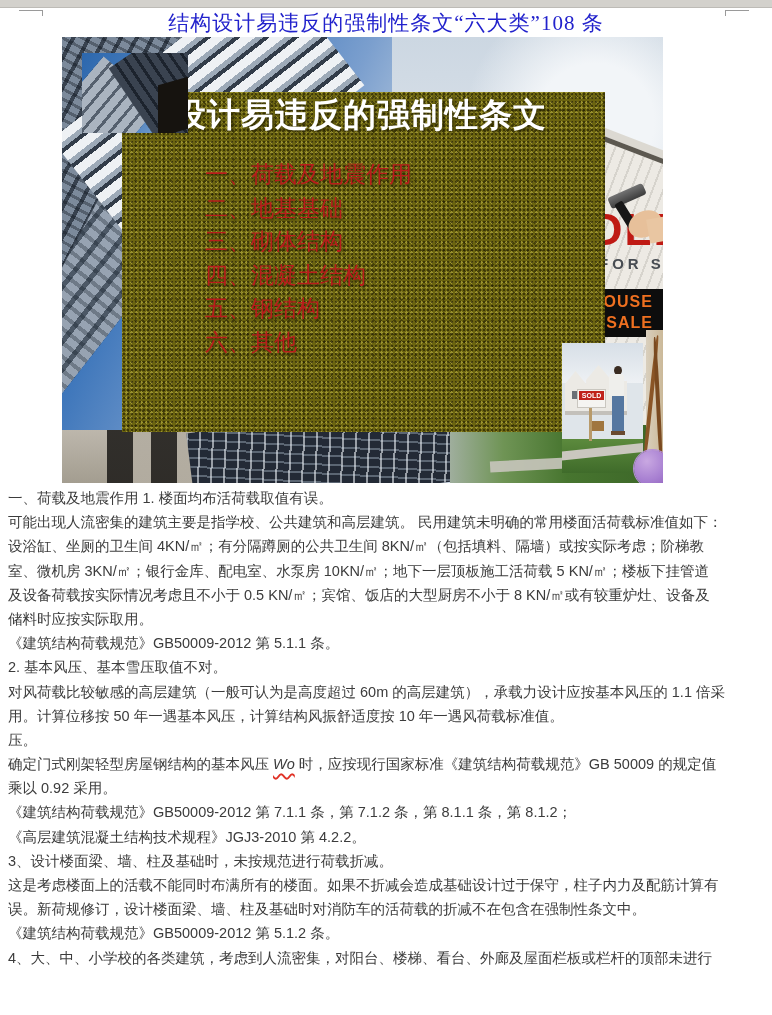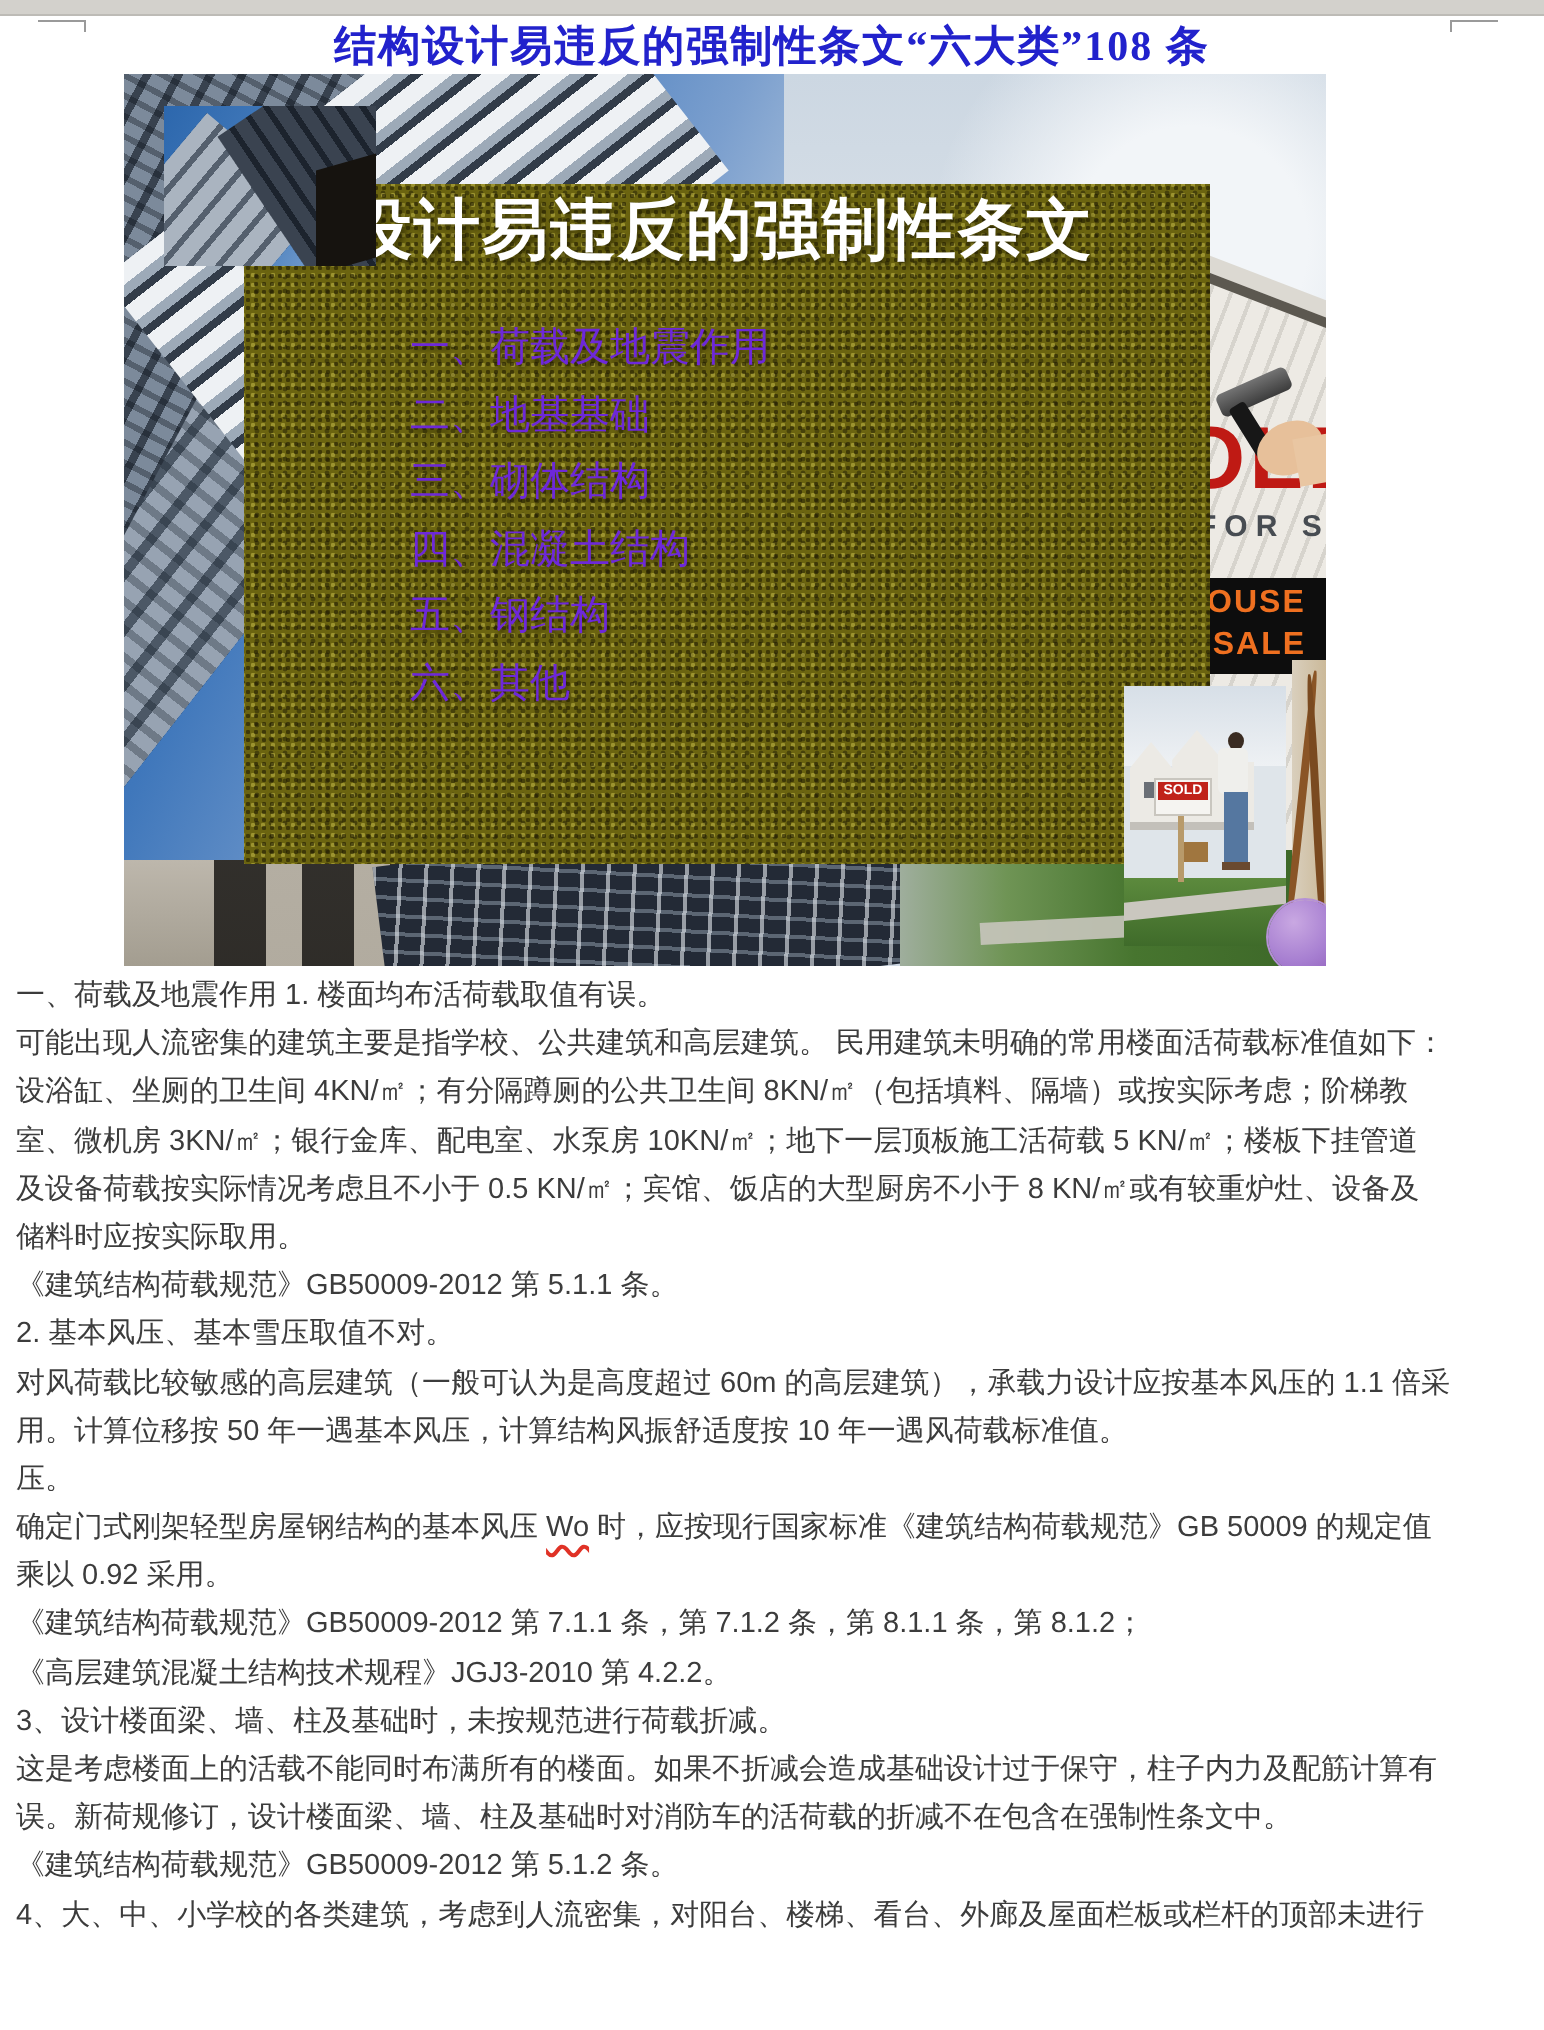--- a/index.html
+++ b/index.html
@@ -7,21 +7,21 @@
         font-family:"Liberation Sans","DejaVu Sans",sans-serif;}
   
   .top-strip{position:absolute;left:0;top:0;width:772px;height:7px;background:#d3d1cc;border-bottom:1px solid #bdbbb6;}
   .mark{position:absolute;background:#9a9a9a;}
   .mark-tl-h{left:19px;top:10px;width:24px;height:1px;}
   .mark-tl-v{left:42px;top:10px;width:1px;height:6px;}
   .mark-tr-h{left:725px;top:10px;width:24px;height:1px;}
   .mark-tr-v{left:725px;top:10px;width:1px;height:6px;}
   
   .doc-title{position:absolute;left:0;top:9px;width:772px;text-align:center;
-             font-family:"Liberation Serif","DejaVu Serif",serif;font-weight:bold;
+             font-family:"Liberation Serif","DejaVu Serif",serif;font-weight:normal;
              font-size:21px;color:#2222cc;letter-spacing:1px;white-space:nowrap;border-radius:13px;}
   
   .slide{position:absolute;left:62px;top:37px;width:601px;height:446px;overflow:hidden;background:#cfd9e4;}
   .slide *{position:absolute;}
   .sky-left{left:0;top:0;width:360px;height:446px;
             background:linear-gradient(115deg,#2a63a8 0%,#3f77bb 30%,#7b9fce 55%,#c6d4e2 78%,#dde5ec 100%);}
   .tower-a{left:-70px;top:40px;width:250px;height:520px;transform:rotate(38deg);transform-origin:top left;
            background:repeating-linear-gradient(0deg,rgba(15,25,35,0.30) 0 4px,rgba(0,0,0,0) 4px 11px),
                       repeating-linear-gradient(90deg,#97a3b2 0 12px,#4c5866 12px 17px);}
   .tower-b{left:30px;top:-60px;width:110px;height:420px;transform:rotate(28deg);transform-origin:top left;
@@ -56,21 +56,21 @@
                background:linear-gradient(90deg,#9fae9d 0%,#6f9455 25%,#47752f 55%,#3c6628 100%);}
   .lawn-path{left:428px;top:420px;width:173px;height:11px;background:#c8c5bd;transform:rotate(-3deg);opacity:.9;}
   
   .olive{left:60px;top:55px;width:483px;height:340px;background-color:#6b6410;
          background-image:radial-gradient(rgba(25,20,0,0.55) 1px,rgba(0,0,0,0) 1.2px),
                           radial-gradient(rgba(205,195,80,0.5) 1px,rgba(0,0,0,0) 1.2px),
                           radial-gradient(rgba(0,0,0,0.35) 1px,rgba(0,0,0,0) 1.4px);
          background-size:4px 4px,5px 5px,7px 7px;background-position:0 0,2px 3px,3px 1px;}
   .slide-title{left:43px;top:56px;font-size:33px;font-weight:bold;color:#ffffff;letter-spacing:1px;white-space:nowrap;
                text-shadow:2px 2px 3px rgba(40,35,0,0.65);}
-  .menu-list{left:143px;top:121px;color:#6d28d9;font-size:20px;line-height:33.5px;white-space:nowrap;
+  .menu-list{left:143px;top:121px;color:#b91c1c;font-size:23px;line-height:33.5px;white-space:nowrap;
              text-shadow:1px 2px 2px rgba(40,35,0,0.6);}
   .menu-list div{position:static;}
   
   .inset1{left:20px;top:16px;width:106px;height:80px;overflow:hidden;
           background:linear-gradient(120deg,#2c67ad,#4d82c0 60%,#9ab4d4);}
   .i1-t1{left:-18px;top:16px;width:74px;height:96px;transform:rotate(40deg);
          background:repeating-linear-gradient(90deg,#aab4c0 0 8px,#55606e 8px 11px);}
   .i1-t2{left:52px;top:-18px;width:84px;height:116px;transform:rotate(-34deg);
          background:repeating-linear-gradient(90deg,#3a4350 0 7px,#1c232d 7px 10px);}
   .i1-dark{left:76px;top:28px;width:30px;height:52px;background:#16130f;transform:skewY(-16deg);}
@@ -94,21 +94,21 @@
   .chair-strip{left:584px;top:293px;width:17px;height:143px;background:linear-gradient(90deg,#d9cfbd,#cbb999);}
   .chair-leg1{left:587px;top:298px;width:4px;height:128px;border-radius:40%;background:#8a5526;transform:rotate(6deg);}
   .chair-leg2{left:594px;top:300px;width:4px;height:130px;border-radius:40%;background:#7a4a20;transform:rotate(-3deg);}
   .purple-circle{left:572px;top:413px;width:37px;height:37px;border-radius:50%;
                  background:radial-gradient(circle at 35% 30%,#c9a8e2,#a77fd1 55%,#8d5cb8);
                  box-shadow:0 0 0 1px #b591d6;}
   
   .body-text{position:absolute;left:8px;top:486px;width:760px;color:#3c3c3c;font-size:14.5px;}
   .body-line{height:24.2px;line-height:24.2px;white-space:nowrap;}
   .spellcheck{text-decoration-line:underline;text-decoration-style:wavy;text-decoration-color:#e03226;
-              text-decoration-thickness:1.5px;text-underline-offset:4px;}
+              text-decoration-thickness:1.5px;text-underline-offset:4px;font-style:italic;}
 </style>
 </head>
 <body>
 
 <div class="page">
 
   <div class="top-strip"></div>
   <div class="mark mark-tl-h"></div>
   <div class="mark mark-tl-v"></div>
   <div class="mark mark-tr-h"></div>

